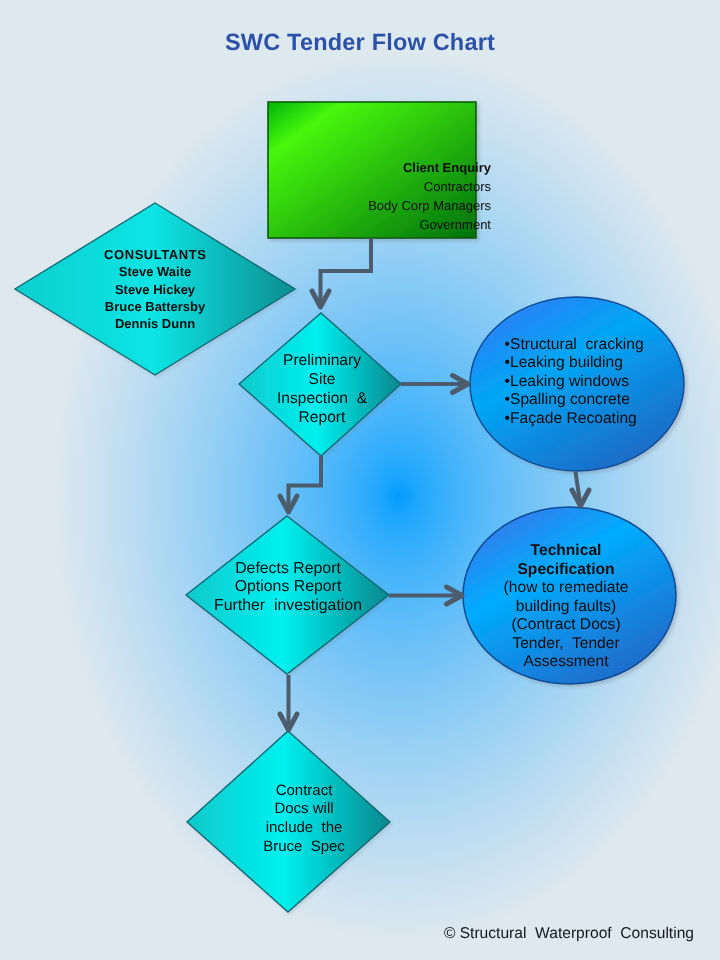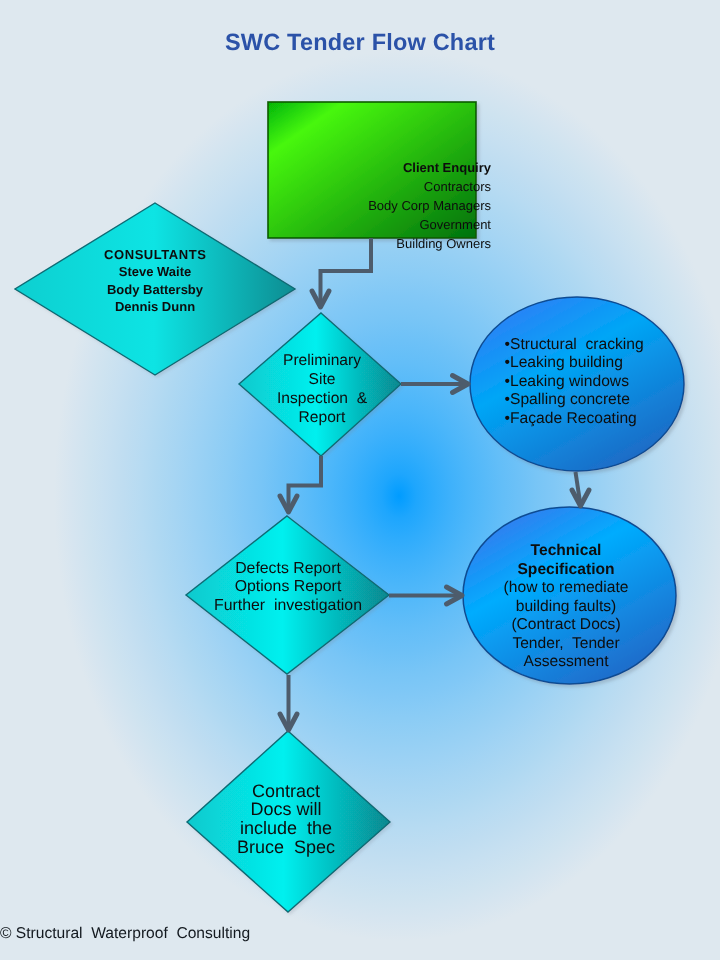--- a/index.html
+++ b/index.html
@@ -17,21 +17,21 @@
              rgb(157,210,244) 60%, rgb(166,213,243) 65%, rgb(174,216,242) 70%,
              rgb(183,219,242) 75%, rgb(191,221,241) 80%, rgb(199,224,241) 85%,
              rgb(206,227,240) 90%, rgb(214,229,240) 95%, rgb(222,232,239) 100%),
            rgb(222,232,239);
   }
   svg.layer{position:absolute;left:0;top:0;width:720px;height:960px;}
   .lbl{position:absolute;text-align:center;color:#0d0d0d;}
   .lbl>div{white-space:pre;}
   #title{position:absolute;left:0;top:29px;width:720px;text-align:center;
          font-size:23.5px;font-weight:bold;color:#2b52a8;letter-spacing:0.2px;}
-  #footer{position:absolute;left:0;top:924.6px;width:720px;text-align:left;
+  #footer{position:absolute;left:0;top:924.6px;width:720px;text-align:right;
           font-size:15.6px;line-height:18px;color:#13191f;
           padding-right:26px;box-sizing:border-box;white-space:pre;}
 </style>
 </head>
 <body>
 
 <div id="stage">
 
   <svg class="layer" viewBox="0 0 720 960">
     <defs>
@@ -114,27 +114,27 @@
     </g>
   </svg>
 
   <div id="title">SWC Tender Flow Chart</div>
 
   <div class="lbl" style="left:291px;top:114px;width:200px;text-align:right;font-size:13px;line-height:19.05px;margin-top:44px;">
     <div style="font-weight:bold;padding-left:27px;">Client Enquiry</div>
     <div>Contractors</div>
     <div>Body Corp Managers</div>
     <div>Government</div>
-    <div>Building Owners</div>
   </div>
 
   <div class="lbl" style="left:35px;top:246px;width:240px;font-size:13px;line-height:17.3px;font-weight:bold;">
     <div style="letter-spacing:0.55px;text-indent:0.55px;">CONSULTANTS</div>
     <div>Steve Waite</div>
-    <div>Body Battersby</div>
+    <div>Steve Hickey</div>
+    <div>Bruce Battersby</div>
     <div>Dennis Dunn</div>
   </div>
 
   <div class="lbl" style="left:504.5px;top:335.5px;width:190px;text-align:left;font-size:15.63px;line-height:18.5px;">
     <div>•Structural  cracking</div>
     <div>•Leaking building</div>
     <div>•Leaking windows</div>
     <div>•Spalling concrete</div>
     <div>•Façade Recoating</div>
   </div>
@@ -155,21 +155,21 @@
     <div>Tender,  Tender</div>
     <div>Assessment</div>
   </div>
 
   <div class="lbl" style="left:188px;top:559.8px;width:200px;font-size:15.85px;line-height:18.6px;">
     <div>Defects Report</div>
     <div>Options Report</div>
     <div>Further  investigation</div>
   </div>
 
-  <div class="lbl" style="left:211px;top:781.8px;width:150px;font-size:18px;line-height:18.6px;">
+  <div class="lbl" style="left:229px;top:781.8px;width:150px;font-size:15px;line-height:18.6px;">
     <div>Contract</div>
     <div>Docs will</div>
     <div>include  the</div>
     <div>Bruce  Spec</div>
   </div>
 
   <div id="footer">© Structural  Waterproof  Consulting</div>
 </div>
 
 </body></html>

